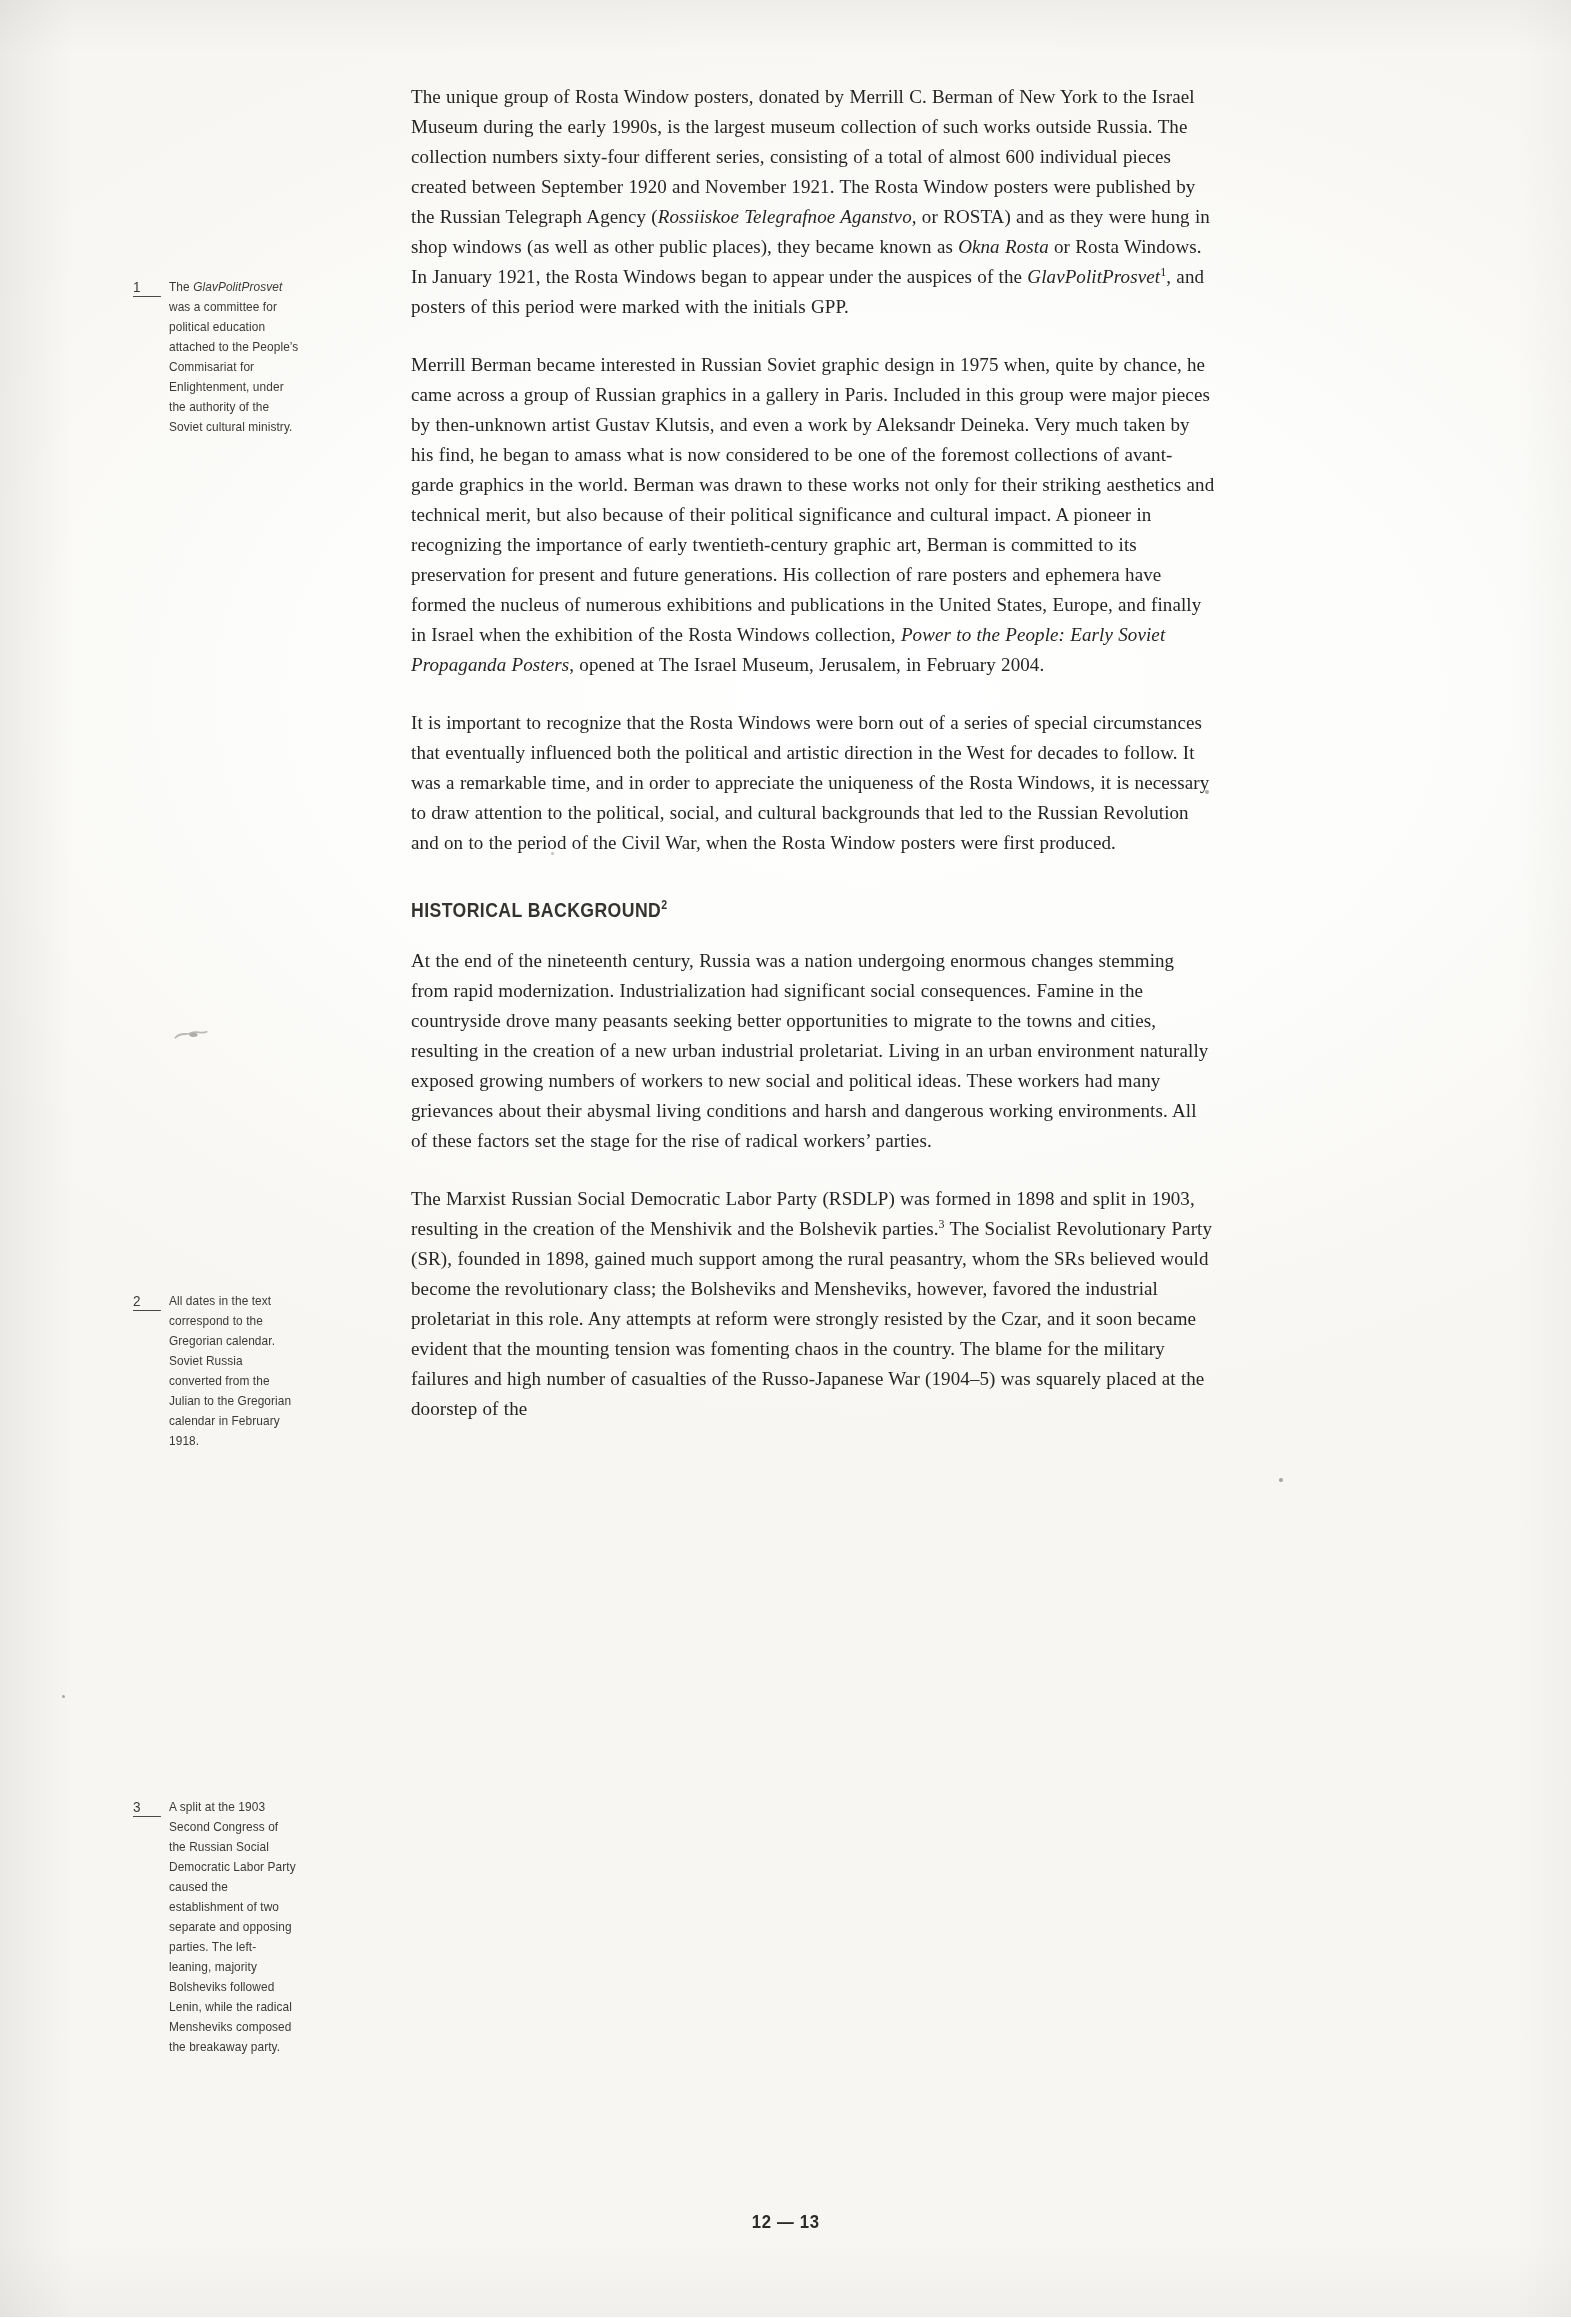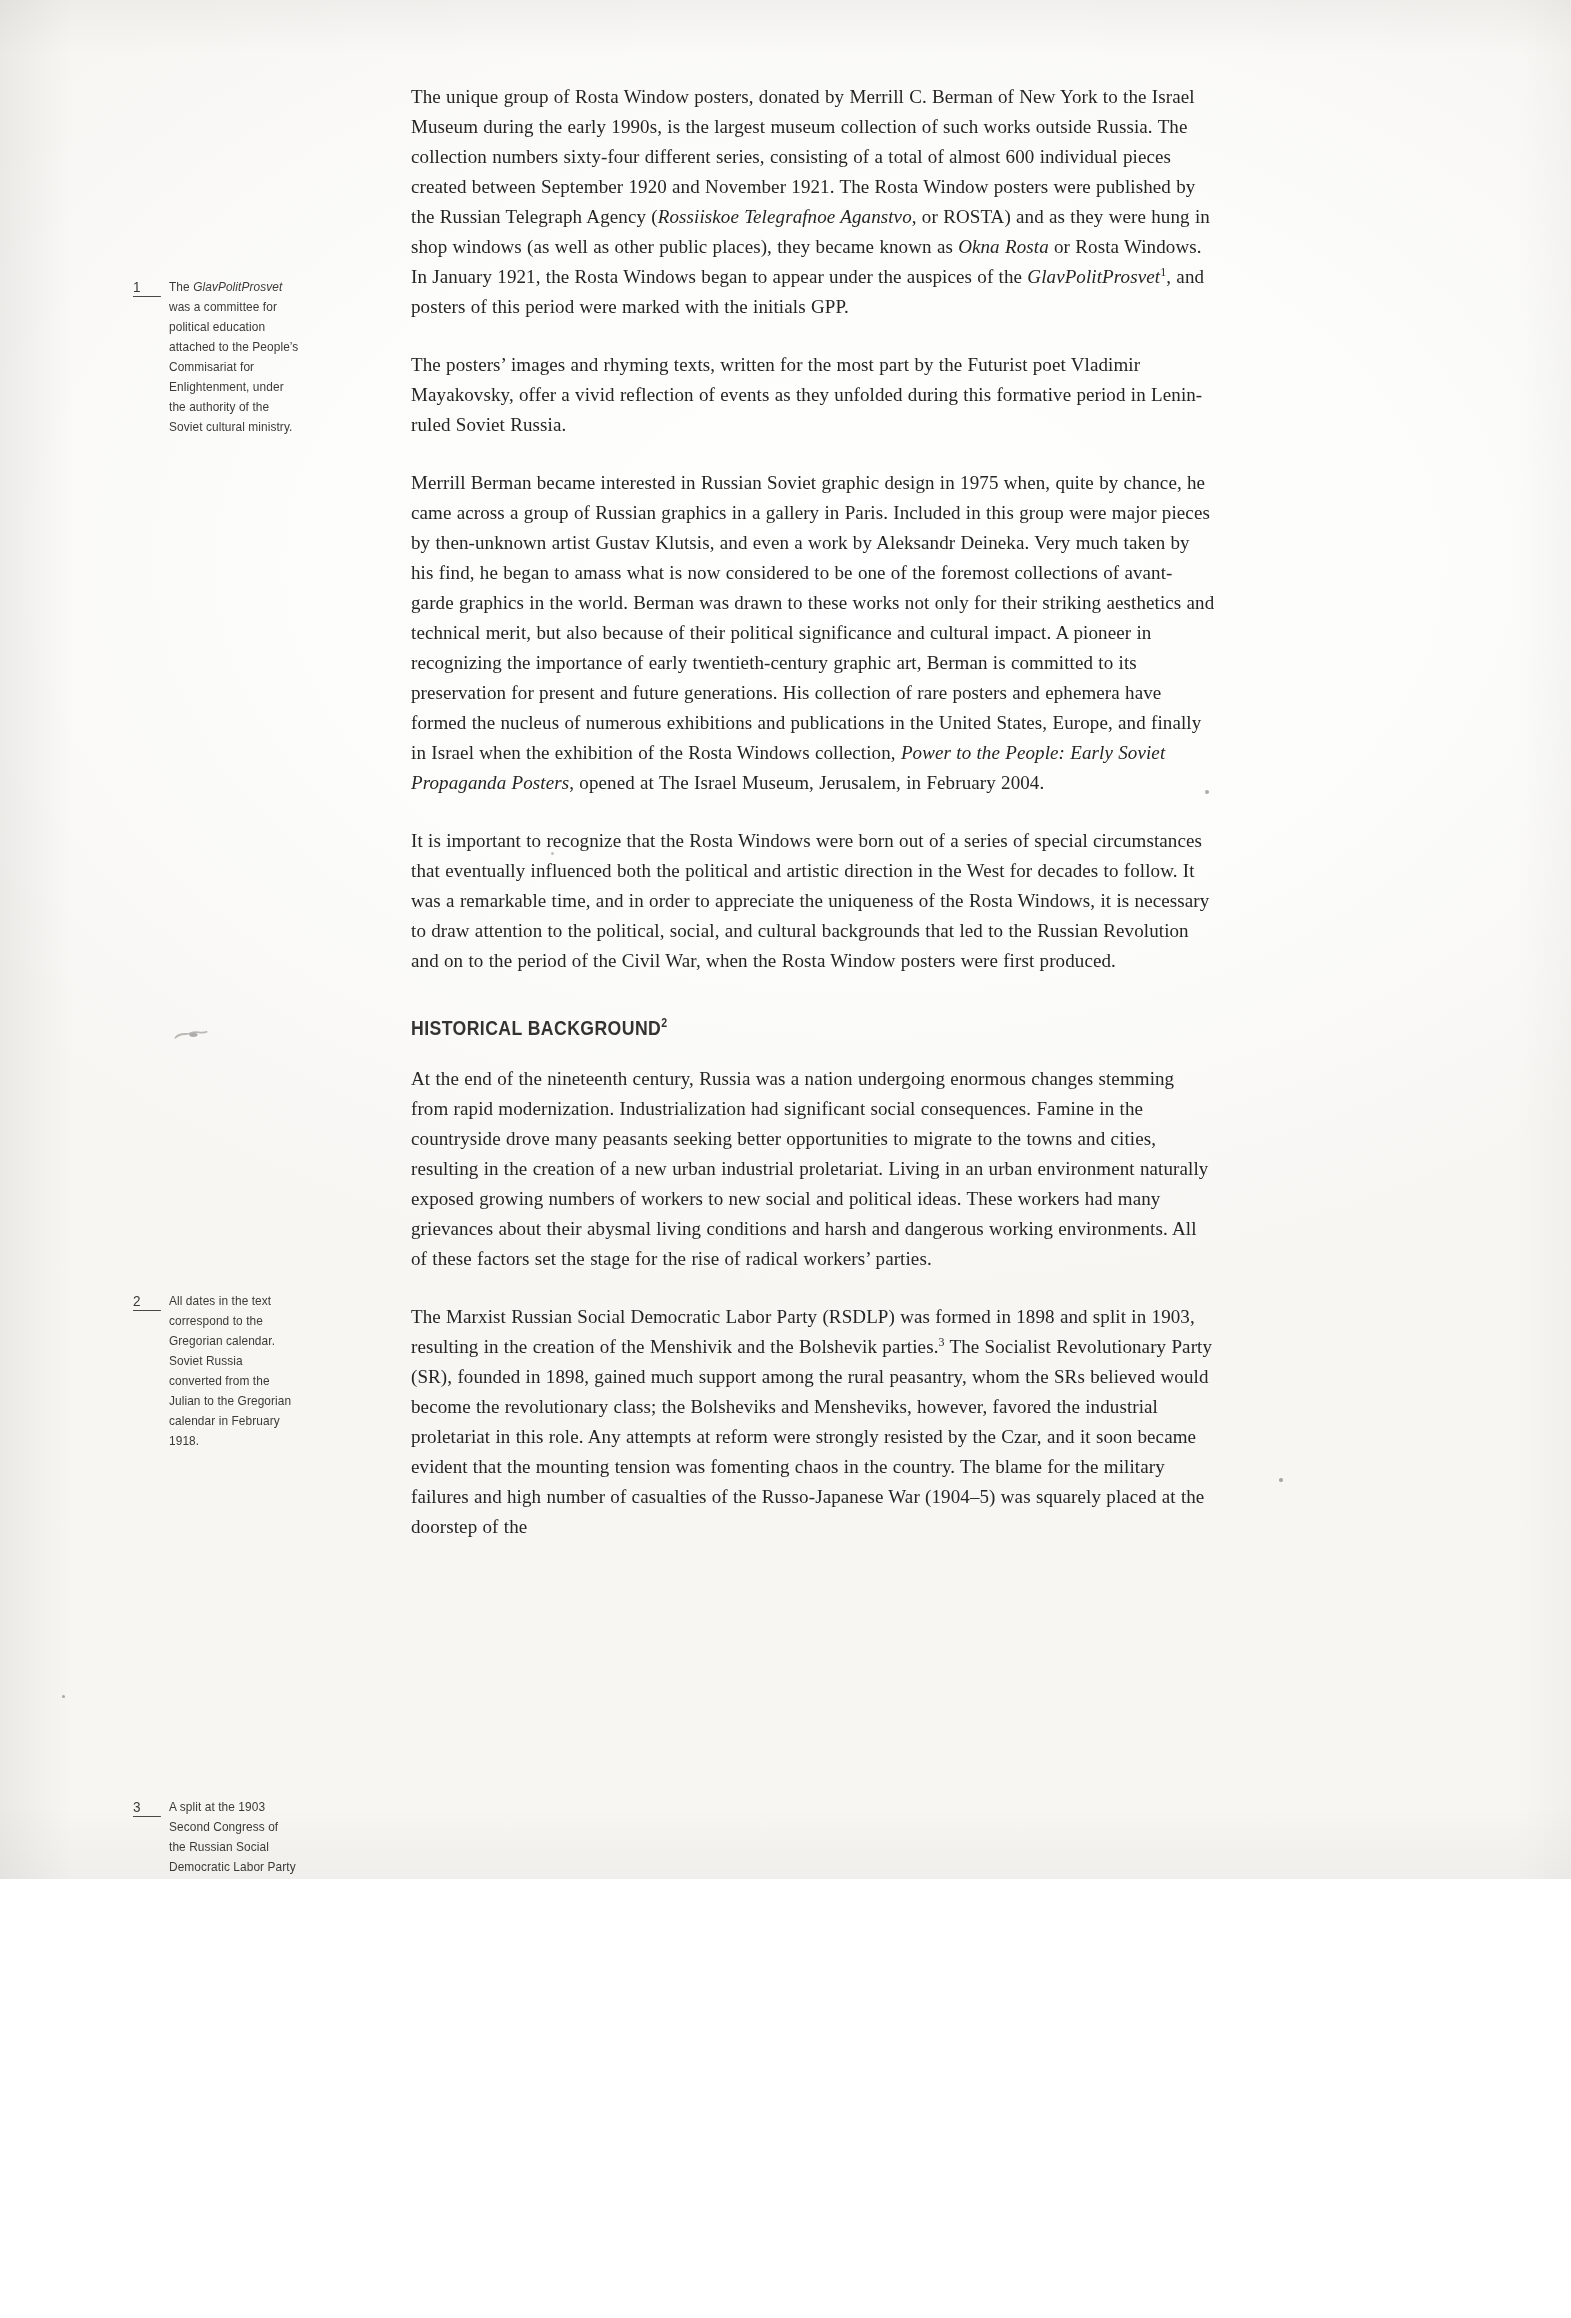--- a/index.html
+++ b/index.html
@@ -4,21 +4,21 @@
 <style>
   html, body {
     margin: 0;
     padding: 0;
     background: #ffffff;
   }
 
   #page {
     position: relative;
     width: 1571px;
-    height: 1879px;
+    height: 2317px;
     background: #fdfdfc;
     overflow: hidden;
     
     background-image:
       radial-gradient(ellipse 1080px 720px at 55% 30%, #ffffff 0%, #fcfcfa 55%, #f7f6f3 100%);
   }
 
   
   .scan-edge {
     position: absolute;
@@ -182,21 +182,20 @@
 
   <div class="scan-edge left"></div>
   <div class="scan-edge top"></div>
   <div class="scan-edge right"></div>
   <div class="scan-edge bottom"></div>
 
   <div id="body-column">
 
     <p class="para"><span>The unique group of Rosta Window posters, donated by Merrill C. Berman of New York to the Israel Museum during the early 1990s, is the largest museum collection of such works outside Russia. The collection numbers sixty-four different series, consisting of a total of almost 600 individual pieces created between September 1920 and November 1921. The Rosta Window posters were published by the Russian Telegraph Agency (</span><i>Rossiiskoe Telegrafnoe Aganstvo</i><span>, or ROSTA) and as they were hung in shop windows (as well as other public places), they became known as </span><i>Okna Rosta</i><span> or Rosta Windows. In January 1921, the Rosta Windows began to appear under the auspices of the </span><i>GlavPolitProsvet</i><sup class="fn">1</sup><span>, and posters of this period were marked with the initials GPP.</span></p>
 
-    <p class="para"><span>The posters’ images and rhyming texts, written for the most part by the Futurist poet Vladimir Mayakovsky, offer a vivid reflection of events as they unfolded during this formative period in Lenin-ruled Soviet Russia.</span></p>
 
     <p class="para"><span>Merrill Berman became interested in Russian Soviet graphic design in 1975 when, quite by chance, he came across a group of Russian graphics in a gallery in Paris. Included in this group were major pieces by then-unknown artist Gustav Klutsis, and even a work by Aleksandr Deineka. Very much taken by his find, he began to amass what is now considered to be one of the foremost collections of avant-garde graphics in the world. Berman was drawn to these works not only for their striking aesthetics and technical merit, but also because of their political significance and cultural impact. A pioneer in recognizing the importance of early twentieth-century graphic art, Berman is committed to its preservation for present and future generations. His collection of rare posters and ephemera have formed the nucleus of numerous exhibitions and publications in the United States, Europe, and finally in Israel when the exhibition of the Rosta Windows collection, </span><i>Power to the People: Early Soviet Propaganda Posters</i><span>, opened at The Israel Museum, Jerusalem, in February 2004.</span></p>
 
     <p class="para"><span>It is important to recognize that the Rosta Windows were born out of a series of special circumstances that eventually influenced both the political and artistic direction in the West for decades to follow. It was a remarkable time, and in order to appreciate the uniqueness of the Rosta Windows, it is necessary to draw attention to the political, social, and cultural backgrounds that led to the Russian Revolution and on to the period of the Civil War, when the Rosta Window posters were first produced.</span></p>
 
     <div class="heading-block" style="margin-top:40px;">
       <h2 class="section-heading"><span>HISTORICAL BACKGROUND</span><sup class="fn">2</sup></h2>
     </div>
 
 

